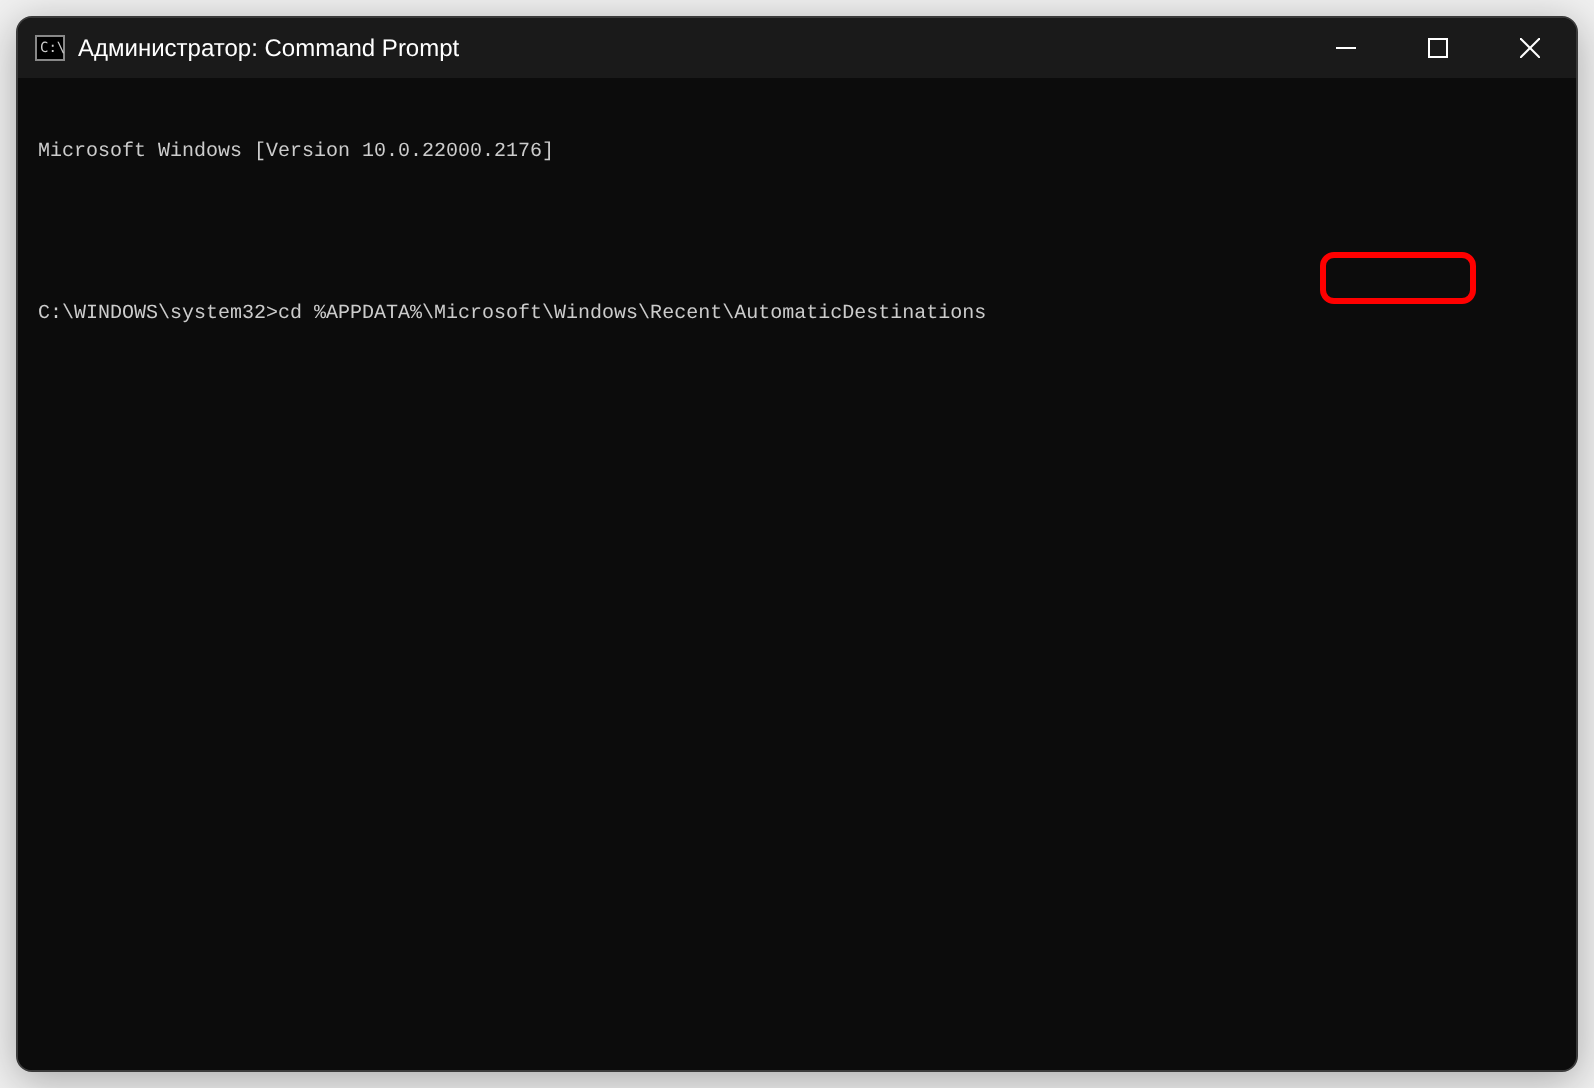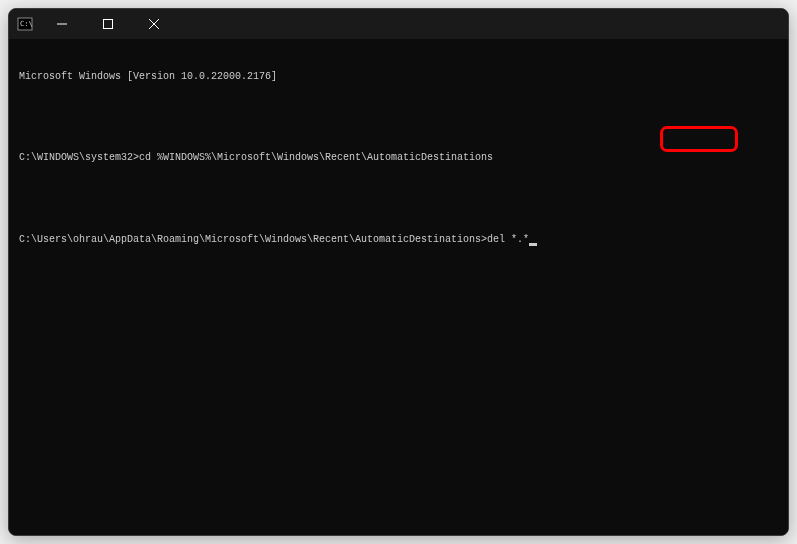--- a/index.html
+++ b/index.html
@@ -98,20 +98,21 @@
 <body>
 
 <div class="window">
   <div class="titlebar">
     <span class="titlebar-icon">
       <svg width="16" height="16" viewBox="0 0 16 16">
         <rect x="1" y="2" width="14" height="12" fill="#000" stroke="#888" stroke-width="1"></rect>
         <text x="3" y="10" font-size="7" fill="#ccc" font-family="monospace">C:\</text>
       </svg>
     </span>
+    <span class="titlebar-title">Администратор: Command Prompt</span>
     <div class="titlebar-controls">
       <div class="titlebar-btn">
         <svg width="10" height="10" viewBox="0 0 10 10">
             <line x1="0" y1="5" x2="10" y2="5" stroke="#fff" stroke-width="1"></line>
           </svg>
       </div>
       <div class="titlebar-btn">
         <svg width="10" height="10" viewBox="0 0 10 10">
             <rect x="0.5" y="0.5" width="9" height="9" fill="none" stroke="#fff" stroke-width="1"></rect>
           </svg>
@@ -120,18 +121,17 @@
         <svg width="10" height="10" viewBox="0 0 10 10">
             <line x1="0" y1="0" x2="10" y2="10" stroke="#fff" stroke-width="1"></line>
             <line x1="10" y1="0" x2="0" y2="10" stroke="#fff" stroke-width="1"></line>
           </svg>
       </div>
     </div>
   </div>
   <div class="terminal">
     <span class="terminal-line">Microsoft Windows [Version 10.0.22000.2176]</span>
     <div class="blank"></div>
-    <span class="terminal-line"><span>C:\WINDOWS\system32&gt;</span><span>cd %WINDOWS%\Microsoft\Windows\Recent\AutomaticDestinations</span></span>
+    <span class="terminal-line"><span>C:\WINDOWS\system32&gt;</span><span>cd %APPDATA%\Microsoft\Windows\Recent\AutomaticDestinations</span></span>
     <div class="blank"></div>
-    <span class="terminal-line"><span>C:\Users\ohrau\AppData\Roaming\Microsoft\Windows\Recent\AutomaticDestinations&gt;</span><span>del *.*</span><span class="cursor"></span></span>
     <div class="highlight-box" style="left:651px; top:87px; width:78px; height:26px;"></div>
   </div>
 </div>
 
 </body></html>

